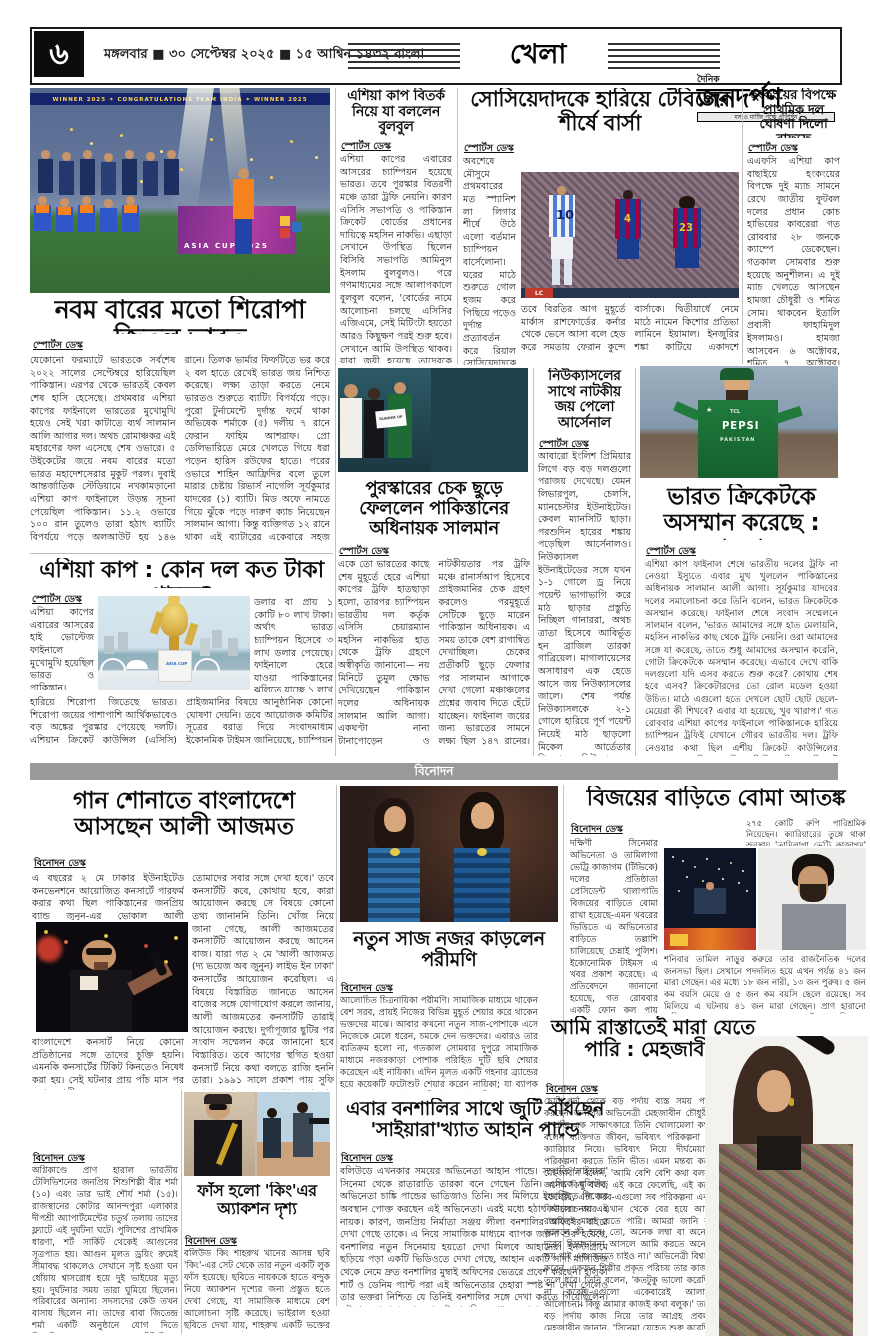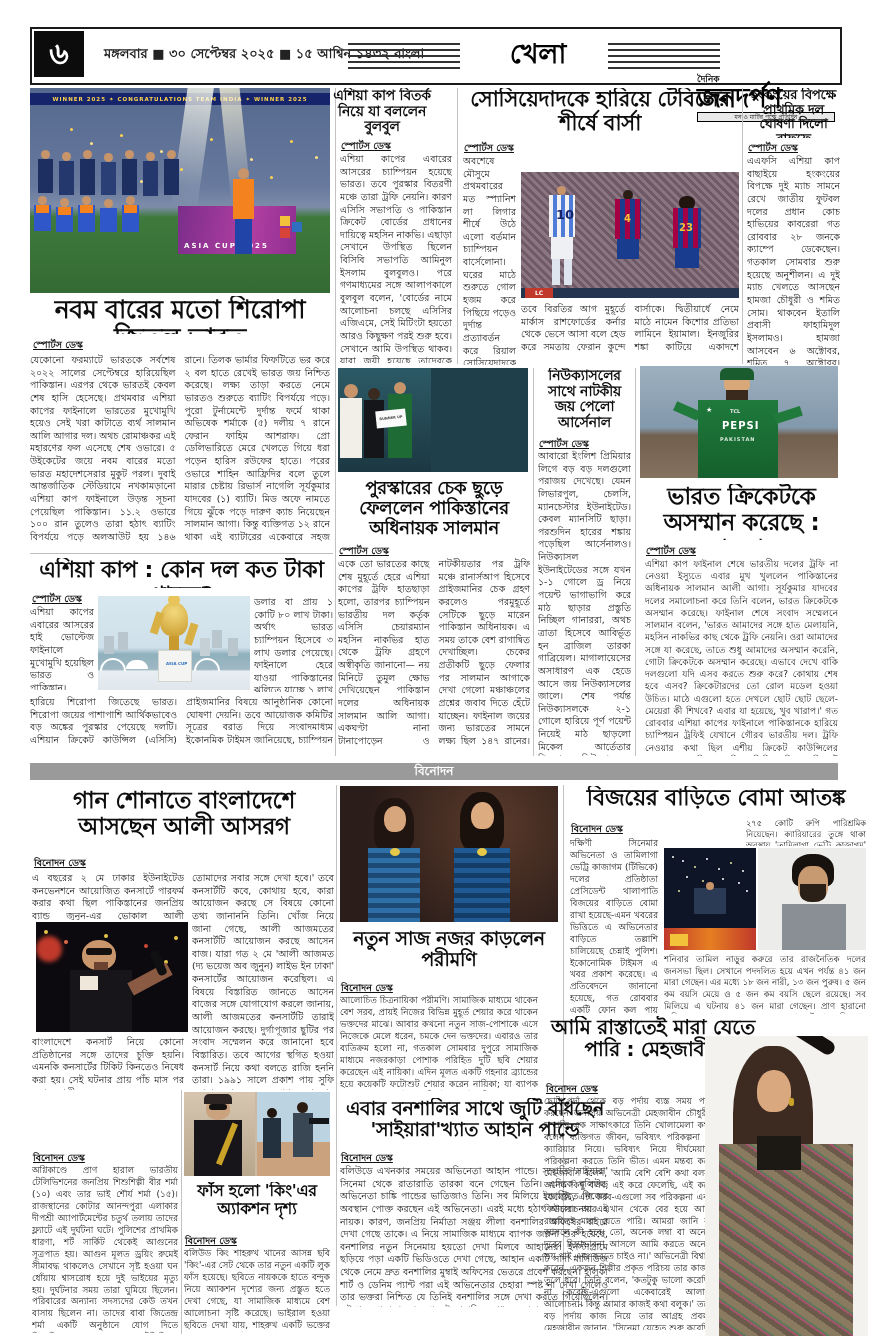--- a/index.html
+++ b/index.html
@@ -127,21 +127,21 @@
     </div>
     <div style="left:250px;top:128px;width:10px;height:10px;background:#f2c23b;box-shadow:0 12px 0 #d84339, 12px 6px 0 #2f6fc0;"></div>
     <div style="left:208px;top:80px;width:11px;height:11px;" class="fig-head"></div>
     <div style="left:203px;top:91px;width:21px;height:40px;background:#f4831f;"></div>
     <div style="left:205px;top:131px;width:17px;height:35px;background:#2144a8;"></div>
   </div>
   <div class="hl" style="left:30px;top:296px;width:300px;height:38px;font-size:25px;">নবম বারের মতো শিরোপা জিতল ভারত</div>
   <div class="by" style="left:33px;top:338px;">স্পোর্টস ডেস্ক</div>
   <div class="bd c2" style="left:30px;top:354px;width:300px;height:196px;">যেকোনো ফরম্যাটে ভারতকে সর্বশেষ ২০২২ সালের সেপ্টেম্বরে হারিয়েছিল পাকিস্তান। এরপর থেকে ভারতই কেবল শেষ হাসি হেসেছে। প্রথমবার এশিয়া কাপের ফাইনালে ভারতের মুখোমুখি হয়েও সেই খরা কাটাতে ব্যর্থ সালমান আলি আগার দল। অথচ রোমাঞ্চকর এই মহারণের ফল এসেছে শেষ ওভারে। ৫ উইকেটের জয়ে নবম বারের মতো ভারত মহাদেশসেরার মুকুট পরল। দুবাই আন্তর্জাতিক স্টেডিয়ামে নখকামড়ানো এশিয়া কাপ ফাইনালে উড়ন্ত সূচনা পেয়েছিল পাকিস্তান। ১১.২ ওভারে ১০০ রান তুলেও তারা হঠাৎ ব্যাটিং বিপর্যয়ে পড়ে অলআউট হয় ১৪৬ রানে। তিলক ভার্মার ফিফটিতে ভর করে ২ বল হাতে রেখেই ভারত জয় নিশ্চিত করেছে। লক্ষ্য তাড়া করতে নেমে ভারতও শুরুতে ব্যাটিং বিপর্যয়ে পড়ে। পুরো টুর্নামেন্টে দুর্দান্ত ফর্মে থাকা অভিষেক শর্মাকে (৫) দলীয় ৭ রানে ফেরান ফাহিম আশরাফ। প্রো ডেলিভারিতে মেরে খেলতে গিয়ে ধরা পড়েন হারিস রউফের হাতে। পরের ওভারে শাহিন আফ্রিদির বলে তুলে মারার চেষ্টায় রিভার্স নাগেলি সূর্যকুমার যাদবের (১) ব্যাটি। মিড অফে নামতে গিয়ে ঝুঁকে পড়ে দারুণ ক্যাচ নিয়েছেন সালমান আগা। কিন্তু ব্যক্তিগত ১২ রানে থাকা এই ব্যাটারের একেবারে সহজ ক্যাচ হাতছাড়া করে বসেন হুসাইন তালাত। সেটাই বিপদের দিকে পাকিস্তানকে ঘুরিয়ে দিয়েছে। এরপর তিলক-স্যামসন মিলে গড়েন জোড়া জুটি। রান নিয়ে প্রাণ দখল করেছেন, সুযোগমতো হাঁকিয়েছেন বাউন্ডারি। ৫৭ রানে নেই দুটি উইকেট যাওয়ার পর ভারতের ওপর প্রয়োজনীয় রানরেটের চাপ বাড়ছিল। রউফের করা ১৫তম ওভারে ২ চার ও এক ছক্কায় ১৭ রান নিয়ে তা থেকে কিছুটা মুক্তি নিয়েছেন তিলক। ৪১ বলে ব্যক্তিগত ফিফটিও পেয়ে যান এই বাঁহাতি ব্যাটার। শেষ ওভারে তাদের প্রয়োজন ছিল ১০ রানের। চার-ছক্কায় তিলক ২ বল হাতে রেখেই ভারতের জয় নিশ্চিত করলেন। ভারতের পক্ষে তিলক ৫৩ বলে ৩ চার ও ৪ ছক্কায় সর্বোচ্চ ৬৯ এবং শিবম দুবে ২২ বলে ৩৩ রান করেন। বিপরীতে পাকিস্তানের হয়ে ফাহিম আশরাফ সর্বোচ্চ ৩ এবং শাহিন আফ্রিদি ও হারিস রউফ ১টি করে উইকেট শিকার করেন।</div>
 
-  <div class="hl" style="left:326px;top:88px;width:112px;height:48px;font-size:14px;">এশিয়া কাপ বিতর্ক নিয়ে যা বললেন বুলবুল</div>
+  <div class="hl" style="left:340px;top:88px;width:112px;height:48px;font-size:14px;">এশিয়া কাপ বিতর্ক নিয়ে যা বললেন বুলবুল</div>
   <div class="by" style="left:341px;top:139px;">স্পোর্টস ডেস্ক</div>
   <div class="bd" style="left:340px;top:153px;width:112px;height:210px;">এশিয়া কাপের এবারের আসরের চ্যাম্পিয়ন হয়েছে ভারত। তবে পুরস্কার বিতরণী মঞ্চে তারা ট্রফি নেয়নি। কারণ এসিসি সভাপতি ও পাকিস্তান ক্রিকেট বোর্ডের প্রধানের দায়িত্বে মহসিন নাকভি। এছাড়া সেখানে উপস্থিত ছিলেন বিসিবি সভাপতি আমিনুল ইসলাম বুলবুলও। পরে গণমাধ্যমের সঙ্গে আলাপকালে বুলবুল বলেন, 'বোর্ডের নামে আলোচনা চলছে এসিসির এজিএমে, সেই মিটিংটা হয়তো আরও কিছুক্ষণ পরই শুরু হবে। সেখানে আমি উপস্থিত থাকব। যারা জয়ী হয়েছে তাদেরকে ট্রফিটা পৌঁছে দিতে আমরা চেষ্টা করব।' ভারতের শিরোপা না নেওয়ার ব্যাখ্যা নিয়ে বুলবুল বলেন, 'এখানে কিছু ব্যাপার আছে যেগুলো হয়তো প্রেসের সামনে বলা যাবে না। তবে এখন যেহেতু ইন্ডিয়া চ্যাম্পিয়ন হয়েছে, পাকিস্তান রানার্সআপ হয়েছে। একটা দল তারা প্রেজেন্টেশন পার্টিতে আসতে একটু দেরি করছিল। পরবর্তীতে একটা আন্ডারস্ট্যান্ডিং হয়েছে। তারা হয়তো আজকে তাদের ট্রফি নিয়ে যাবেন।'</div>
 
   <div class="hl" style="left:463px;top:88px;width:274px;height:50px;font-size:21px;">সোসিয়েদাদকে হারিয়ে টেবিলের শীর্ষে বার্সা</div>
   <div class="by" style="left:464px;top:141px;">স্পোর্টস ডেস্ক</div>
   <div class="bd" style="left:463px;top:155px;width:53px;height:210px;">অবশেষে মৌসুমে প্রথমবারের মত স্প্যানিশ লা লিগার শীর্ষে উঠে এলো বর্তমান চ্যাম্পিয়ন বার্সেলোনা। ঘরের মাঠে শুরুতে গোল হজম করে পিছিয়ে পড়েও দুর্দান্ত প্রত্যাবর্তন করে রিয়াল সোসিয়েদাদকে ২-১ গোলে হারিয়েছে হান্সি ফ্লিকের শিষ্যরা। গত শনিবার মাদ্রিদ ডার্বিতে আতলেতিকোর কাছে ৫-২ গোলে হেরে যায় রিয়াল মাদ্রিদ। ফলে সুযোগটি কাজে লাগিয়ে এক পয়েন্টের ব্যবধানে শীর্ষে উঠে আসে কাতালান ক্লাবটি। ৭ ম্যাচ শেষে বার্সেলোনার পয়েন্ট ১৯, রিয়াল মাদ্রিদের পয়েন্ট ১৮। ৭ ম্যাচে ৫ পয়েন্ট নিয়ে রিয়াল সোসিয়েদাদ রয়েছে টেবিলের ১৭তম স্থানে। ম্যাচের ৩১তম মিনিটে পিছিয়ে পড়ে বার্সেলোনা। আগের বারেনেচিয়ার ক্রস থেকে ওড্রিওজোলার গোলে এগিয়ে যায় রিয়াল সোসিয়েদাদ।</div>
   <div class="ph" style="left:521px;top:172px;width:218px;height:126px;background:repeating-linear-grad;background:repeating-linear-gradient(45deg,#8a7580 0 3px,#6d5a66 3px 6px);">
     <div style="left:0;bottom:0;right:0;height:10px;background:#24364f;"></div>
     <div style="left:4px;bottom:0;width:28px;height:10px;background:#c0392b;color:#fff;font-size:6px;font-weight:bold;text-align:center;line-height:10px;position:absolute;">LC</div>
     <div style="left:36px;top:14px;width:9px;height:9px;" class="fig-head"></div>
@@ -216,21 +216,21 @@
     <div style="left:71px;top:40px;width:10px;height:14px;background:#c99a2e;"></div>
     <div style="left:60px;top:54px;width:32px;height:30px;background:#f4f4f2;border:1px solid #d5d5d0;">
       <div style="left:7px;top:10px;font-size:4px;color:#2f6fc0;font-weight:bold;position:absolute;">ASIA CUP</div>
     </div>
   </div>
   <div class="bd" style="left:254px;top:596px;width:79px;height:96px;">ডলার বা প্রায় ১ কোটি ৮০ লাখ টাকা। অর্থাৎ ভারত চ্যাম্পিয়ন হিসেবে ৩ লাখ ডলার পেয়েছে। ফাইনালে হেরে যাওয়া পাকিস্তানের ঝুলিতে যাচ্ছে ১ লাখ ৫০ হাজার ডলার। যা বাংলাদেশি মুদ্রায় প্রায় ১ কোটি ৮০ লাখ টাকা। তৃতীয় হয়ে থাকা বাংলাদেশ পাচ্ছে প্রায় ৬০ লাখ টাকা।</div>
   <div class="bd c2" style="left:30px;top:696px;width:303px;height:60px;">হারিয়ে শিরোপা জিতেছে ভারত। শিরোপা জয়ের পাশাপাশি আর্থিকভাবেও বড় অঙ্কের পুরস্কার পেয়েছে দলটি। এশিয়ান ক্রিকেট কাউন্সিল (এসিসি) প্রাইজমানির বিষয়ে আনুষ্ঠানিক কোনো ঘোষণা দেয়নি। তবে আয়োজক কমিটির সূত্রের বরাত দিয়ে সংবাদমাধ্যম ইকোনমিক টাইমস জানিয়েছে, চ্যাম্পিয়ন দল এবার ৩ লাখ ডলার পাবে, বাংলাদেশি মুদ্রায় যা ৩ কোটি ৬৪ লাখ টাকা। আর রানার্সআপ দল পাবে ১ লাখ ৫০ হাজার চতুর্থ হওয়া শ্রীলঙ্কার ঝুলিতে যাবে প্রায় ৪০ লাখ টাকা। আগের আসরগুলোর তুলনায় এবারের এশিয়া কাপের প্রাইজমানি অনেকটাই বেড়েছে। সর্বশেষ ২০২৩ সালে এশিয়া কাপ হয়েছিল ওয়ানডে সংস্করণে। সেই আসরের চ্যাম্পিয়নরা ২ লাখ ৫০ হাজার ডলার পেয়েছিল। তার আগের বছর, অর্থাৎ ২০২২ সালে চ্যাম্পিয়ন দলের জন্য প্রাইজমানি ছিল ২ লাখ ডলার। সেই তুলনায় এবার এশিয়া কাপে প্রাইজমানির অঙ্ক অনেক বেড়েছে।</div>
 
   <div class="banner">বিনোদন</div>
 
-  <div class="hl" style="left:34px;top:788px;width:300px;height:62px;font-size:23px;">গান শোনাতে বাংলাদেশে আসছেন আলী আসরগ</div>
+  <div class="hl" style="left:34px;top:788px;width:300px;height:62px;font-size:23px;">গান শোনাতে বাংলাদেশে আসছেন আলী আজমত</div>
   <div class="by" style="left:34px;top:856px;">বিনোদন ডেস্ক</div>
   <div class="bd" style="left:32px;top:872px;width:152px;height:48px;">এ বছরের ২ মে ঢাকার ইউনাইটেড কনভেনশনে আয়োজিত কনসার্টে পারফর্ম করার কথা ছিল পাকিস্তানের জনপ্রিয় ব্যান্ড জুনুন-এর ভোকাল আলী আজমতের। 'আলী আজমত (দ্য ভয়েজ অব জুনুন) লাইভ ইন ঢাকা' শিরোনামের এই কনসার্টের আয়োজন করেছিল আসেন বাজ। কিন্তু কনসার্টের আগের দিন সোশ্যাল মিডিয়ায় আলী আজমতের টিমের পক্ষ থেকে জানানো হয়,</div>
   <div class="ph" style="left:36px;top:922px;width:152px;height:110px;background:#0d0a0f;">
     <div style="left:8px;top:8px;width:4px;height:4px;border-radius:50%;background:#e6c84a;box-shadow:20px 10px 0 #e66a4a, 60px 4px 0 #e6c84a, 100px 14px 0 #cf4a3a, 130px 6px 0 #e6c84a, 40px 26px 0 #9a5ae6, 120px 30px 0 #e6c84a;"></div>
     <div style="left:0px;top:14px;width:26px;height:26px;background:#c0392b;border-radius:50%;filter:blur(2px);"></div>
     <div style="left:46px;top:18px;width:34px;height:30px;background:#c9976b;border-radius:50% 50% 45% 45%;"></div>
     <div style="left:50px;top:26px;width:26px;height:7px;background:#15110f;border-radius:3px;"></div>
     <div style="left:58px;top:40px;width:14px;height:8px;background:#6b4330;"></div>
     <div style="left:34px;top:48px;width:62px;height:62px;background:#17151a;"></div>
     <div style="left:44px;top:54px;width:18px;height:14px;background:#efe7da;"></div>

